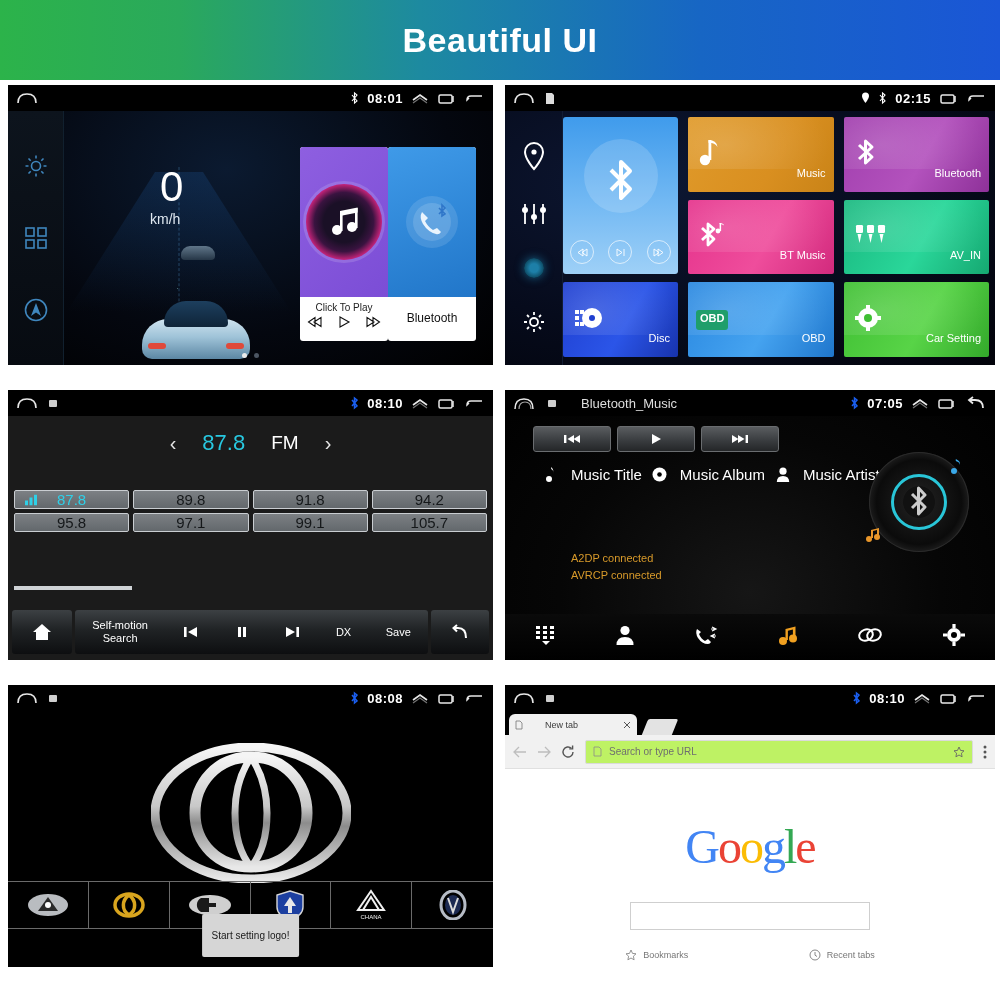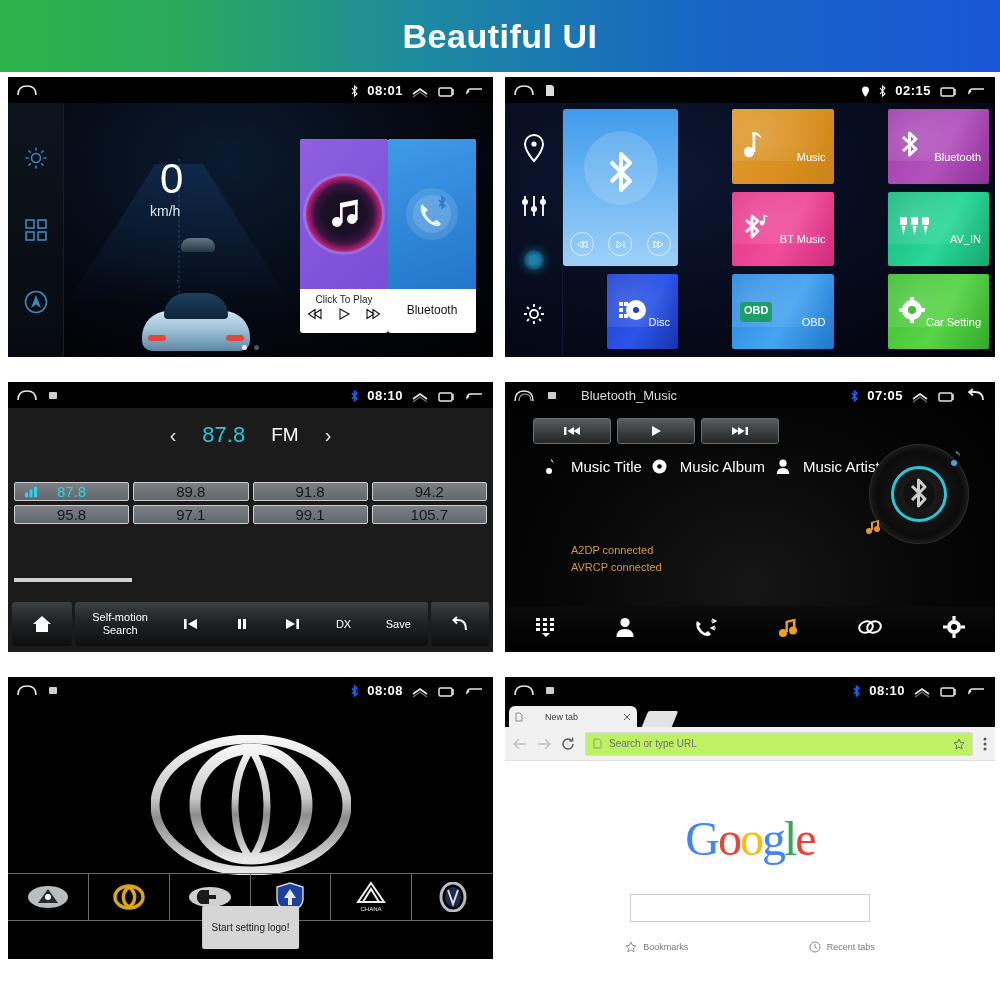--- a/index.html
+++ b/index.html
@@ -4,21 +4,21 @@
 <style>
   * { box-sizing: border-box; margin: 0; padding: 0; }
   body {
     width: 1000px; height: 982px;
     background: #ffffff;
     font-family: "Liberation Sans", sans-serif;
     overflow: hidden;
   }
   
   .banner {
-    width: 1000px; height: 72px;
+    width: 1000px; height: 80px;
     background: linear-gradient(to right, #2cb34a 0%, #2aa95c 18%, #1d8aa0 42%, #1766c4 70%, #1a56d6 100%);
     display: flex; align-items: center; justify-content: center;
   }
   .banner-title {
     color: #ffffff; font-size: 34px; font-weight: bold; letter-spacing: .5px;
   }
   
   .grid {
     display: grid;
     grid-template-columns: 485px 490px;
@@ -28,21 +28,21 @@
   }
   .screen { position: relative; overflow: hidden; background: #000; }
 
   
   .statusbar {
     position: absolute; top: 0; left: 0; right: 0; height: 26px;
     background: #000; display: flex; align-items: center;
     padding: 0 8px; z-index: 20;
   }
   .sb-left { display: flex; align-items: center; gap: 10px; }
-  .sb-right { margin-left: auto; display: flex; align-items: flex-end; gap: 8px; }
+  .sb-right { margin-left: auto; display: flex; align-items: center; gap: 8px; }
   .sb-time { color: #fff; font-size: 13px; font-weight: bold; letter-spacing: .5px; }
   .sb-title { color:#ddd; font-size: 13px; margin-left: 14px;}
   .ic { display:inline-block; line-height:0; }
   .ic svg { display:block; }
   .bt-blue { color: #1b5ff0; }
 
   
   .p1 { background: radial-gradient(ellipse at 45% 30%, #0b1a30 0%, #04070f 60%, #000 100%); }
   .p1-stars{ position:absolute; inset:26px 0 0 0;
      background-image:
@@ -133,21 +133,21 @@
     gap:8px 10px; }
   .bt-widget{ grid-row: 1 / span 2; border-radius:3px;
     background: linear-gradient(to bottom,#3f9bec 0%, #73b9f3 55%, #9ed0f7 100%);
     position:relative; display:flex; align-items:center; justify-content:center; }
   .bt-halo{ position:absolute; top:22px; left:50%; transform:translateX(-50%);
     width:74px; height:74px; border-radius:50%; background: rgba(255,255,255,.16); }
   .bt-ctls{ position:absolute; bottom:10px; left:0; right:0; display:flex; justify-content:space-around; }
   .ctl-circ{ width:24px; height:24px; border-radius:50%; border:1px solid rgba(255,255,255,.65);
      display:flex; align-items:center; justify-content:center; color:#fff; }
   .tile{ border-radius:2px; position:relative; display:flex; align-items:flex-end; justify-content:flex-end;
-    padding:21px 8px; overflow:hidden;margin-left:44px; }
+    padding:13px 8px; overflow:hidden; }
   .tile::after{ content:""; position:absolute; left:-10%; top:-60%; width:120%; height:130%;
     background: radial-gradient(ellipse at 30% 75%, rgba(255,255,255,.16), transparent 60%); }
   .tile-ic{ position:absolute; left:10px; top:50%; transform:translateY(-50%); z-index:2; }
   .tile-label{ color:#fff; font-size:11px; z-index:2; }
   .t-music{ background: linear-gradient(120deg,#e09a2a,#d98f20 60%, #c98317); }
   .t-bluetooth{ background: linear-gradient(120deg,#a13fae,#b352bd 55%, #8e3199); }
   .t-btmusic{ background: linear-gradient(120deg,#e5338c,#ef4d9c 55%, #d22a7d); }
   .t-avin{ background: linear-gradient(120deg,#19b87f,#2ad79a 55%, #15a871); }
   .t-disc{ background: linear-gradient(120deg,#1f3fd0,#2b55e8 55%, #1733ad); }
   .t-obd{ background: linear-gradient(120deg,#2a88e0,#45a3f0 55%, #1f76cc); }

